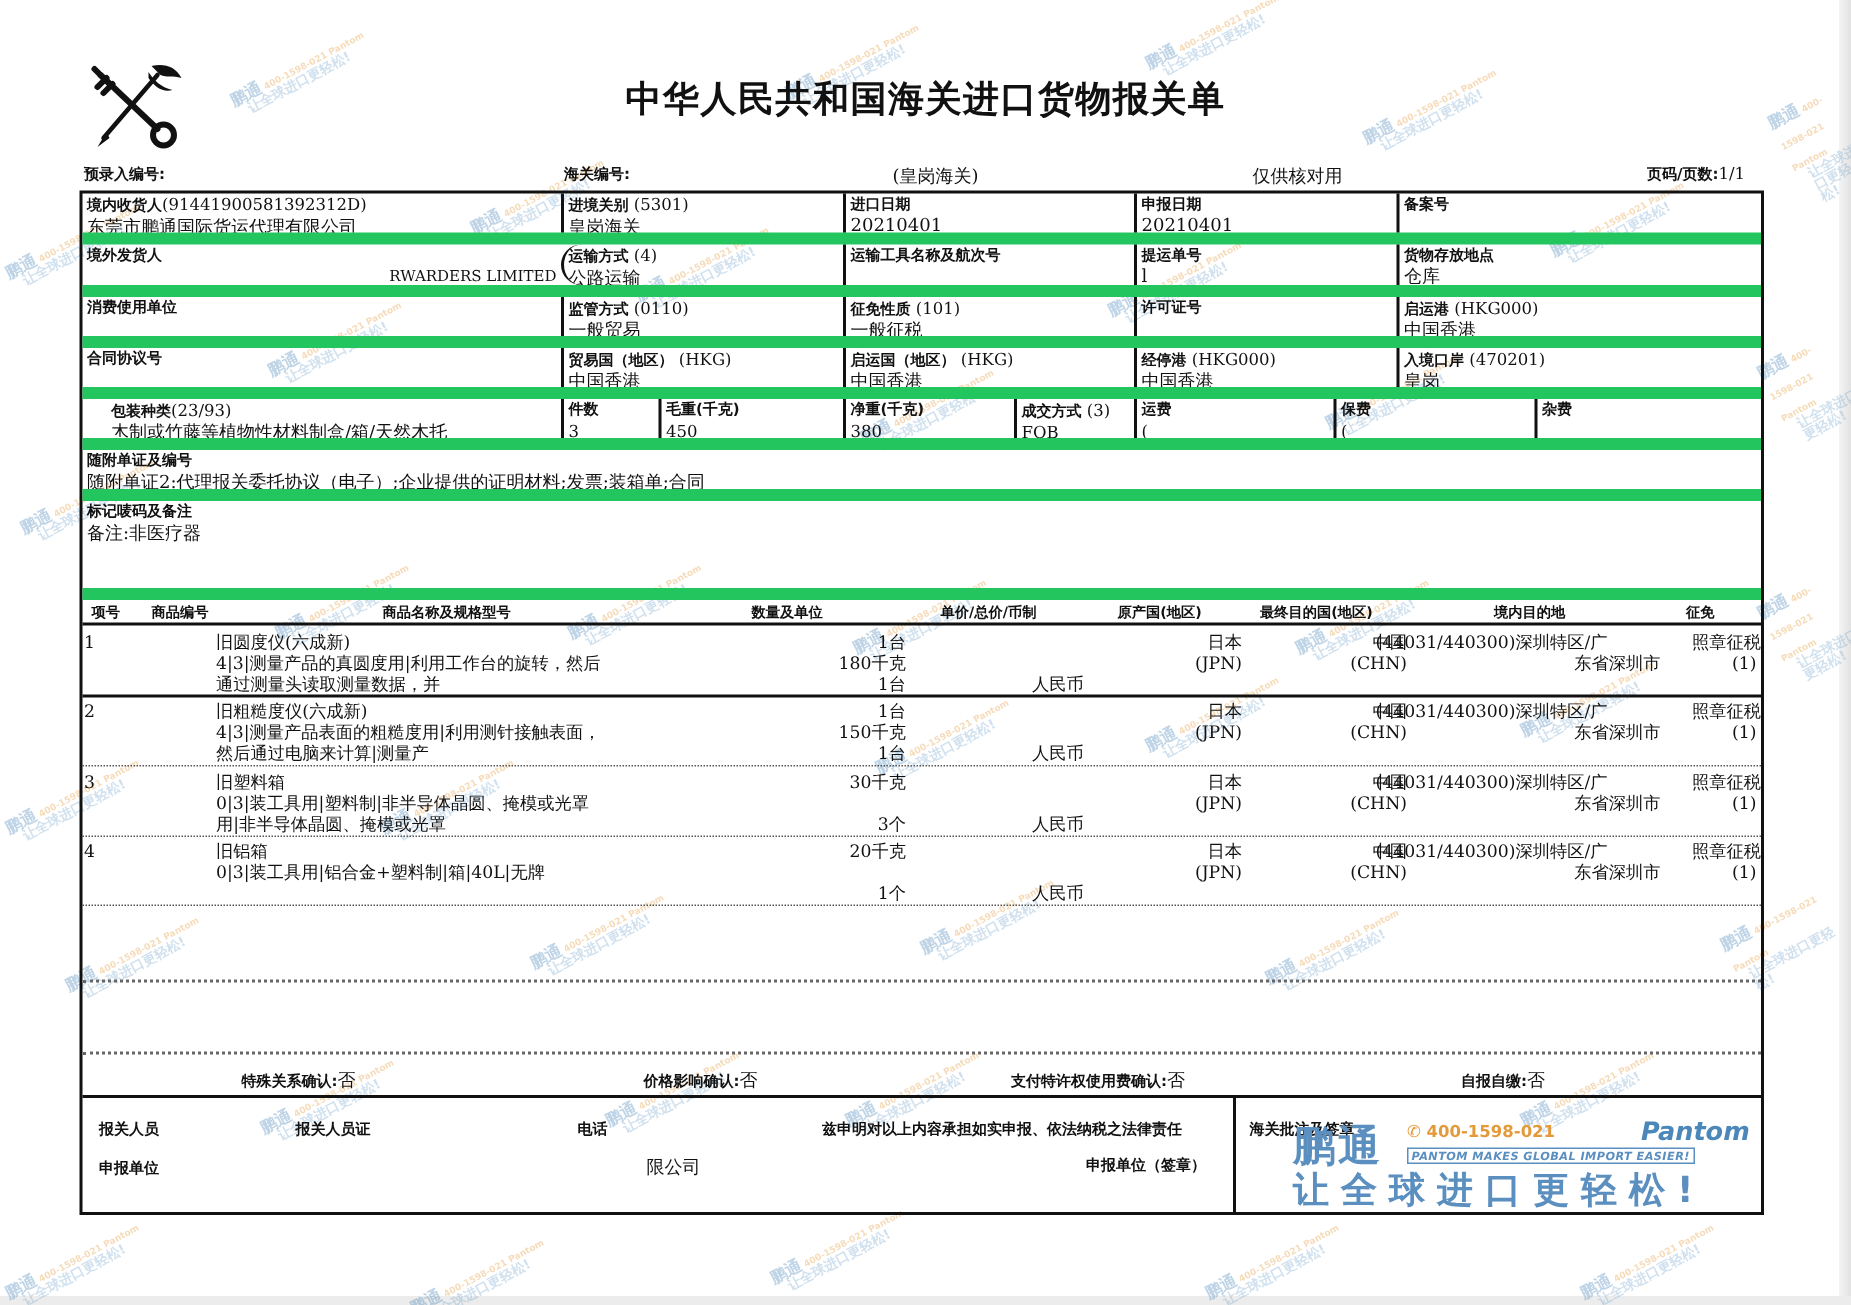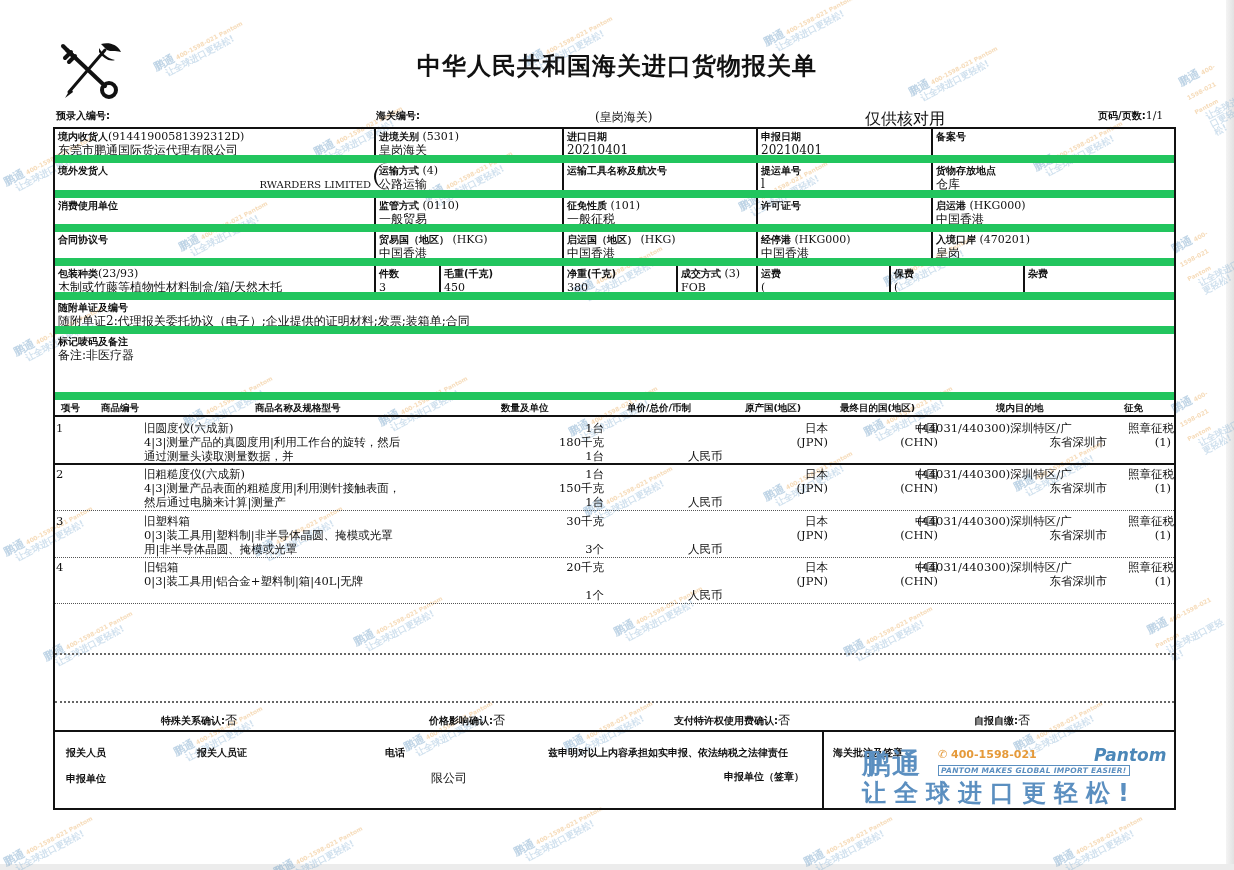--- a/index.html
+++ b/index.html
@@ -109,21 +109,21 @@
   <path d="M46 6 C54 4 62 6 66 14 C60 12 56 14 52 12 Z" fill="#111"></path>
   <path d="M44 10 C48 16 52 20 60 22 C54 24 48 20 44 14 Z" fill="#111"></path>
   <polygon points="10,60 16,50 18,54" fill="#111"></polygon>
 </svg>
 
 <div class="title">中华人民共和国海关进口货物报关单</div>
 
 <div class="meta" style="left:56px;"><b>预录入编号:</b><span></span></div>
 <div class="meta" style="left:376px;"><b>海关编号:</b><span></span></div>
 <div class="meta" style="left:595px; font-size:12px;">(皇岗海关)</div>
-<div class="meta" style="left:835px; font-size:16px;margin-left:30px;">仅供核对用</div>
+<div class="meta" style="left:835px; font-size:12px;">仅供核对用</div>
 <div class="meta" style="left:1098px;"><b>页码/页数:</b><span>1/1</span></div>
 
 <div class="form">
 
   <div class="row" style="top:0; height:34px;">
     <div class="cell first" style="left:0; width:319px;">
       <span class="lbl"><span>境内收货人</span><span class="code">(91441900581392312D)</span></span>
       <span class="v">东莞市鹏通国际货运代理有限公司</span>
     </div>
     <div class="cell" style="left:319px; width:188px;">
@@ -207,21 +207,21 @@
       <span class="lbl"><span>经停港</span> <span class="code">(HKG000)</span></span>
       <span class="v">中国香港</span>
     </div>
     <div class="cell" style="left:876px; width:243px;">
       <span class="lbl"><span>入境口岸</span> <span class="code">(470201)</span></span>
       <span class="v">皇岗</span>
     </div>
   </div>
 
   <div class="row" style="top:137px; height:34px;">
-    <div class="cell first" style="left:0; width:288px;border-radius:15px;">
+    <div class="cell first" style="left:16px; width:288px;border-radius:15px;">
       <span class="lbl"><span>包装种类</span><span class="code">(23/93)</span></span>
       <span class="v">木制或竹藤等植物性材料制盒/箱/天然木托</span>
     </div>
     <div class="cell" style="left:319px; width:65px;">
       <span class="lbl">件数</span>
       <span class="v" style="font-size:11px;">3</span>
     </div>
     <div class="cell" style="left:384px; width:123px;">
       <span class="lbl">毛重(千克)</span>
       <span class="v" style="font-size:11px;">450</span>

